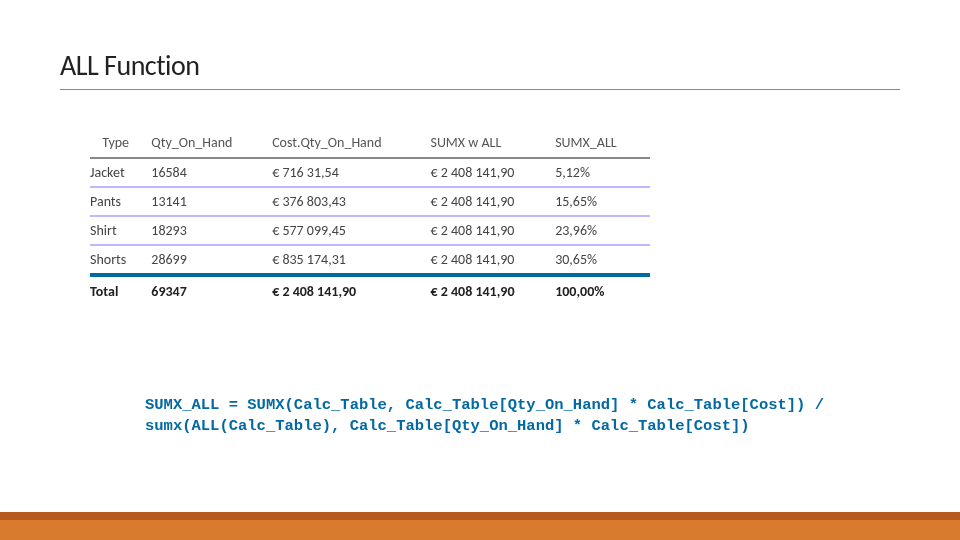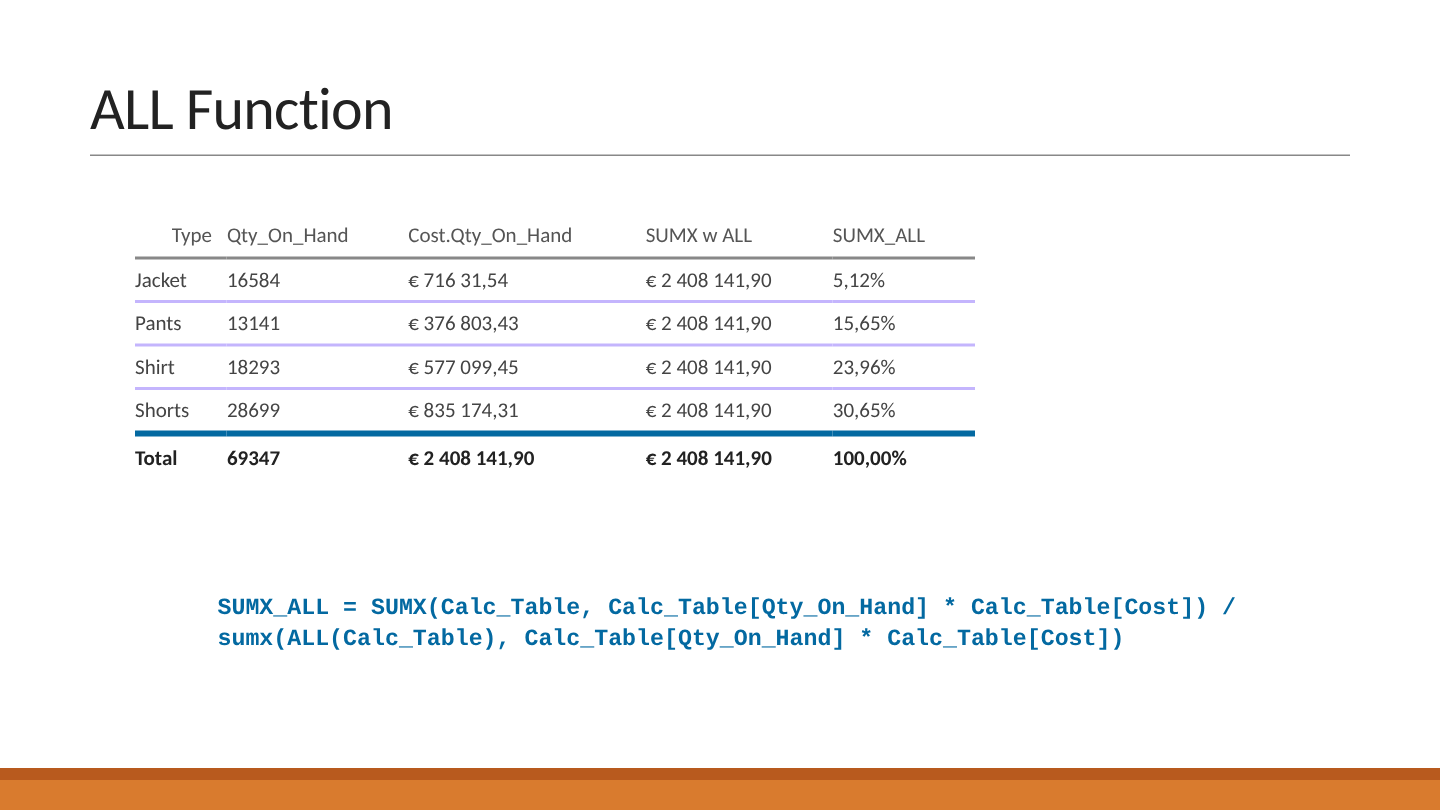--- a/index.html
+++ b/index.html
@@ -11,40 +11,40 @@
     position: relative;
     overflow: hidden;
   }
   .slide {
     width: 100%;
     height: 100%;
     padding: 48px 60px 0 60px;
     position: relative;
   }
   .title {
-    font-size: 40px;
+    font-size: 28px;
     font-weight: 400;
     color: #222;
     letter-spacing: -0.5px;
     border-bottom: 1px solid #888;
     padding-bottom: 6px;
     margin-bottom: 38px;
   }
   .table-wrap {
     margin-left: 30px;
     width: 560px;
   }
   table {
     border-collapse: collapse;
     width: 100%;
     font-size: 14px;
     color: #444;
   }
   th {
-    text-align: right;
+    text-align: center;
     font-weight: 400;
     color: #555;
     padding: 6px 10px 6px 0;
     border-bottom: 2.5px solid #888;
   }
   th.num, td.num { text-align: left; }
   td {
     padding: 5px 10px 5px 0;
     border-bottom: 2px solid #c4b5fd;
     white-space: nowrap;

